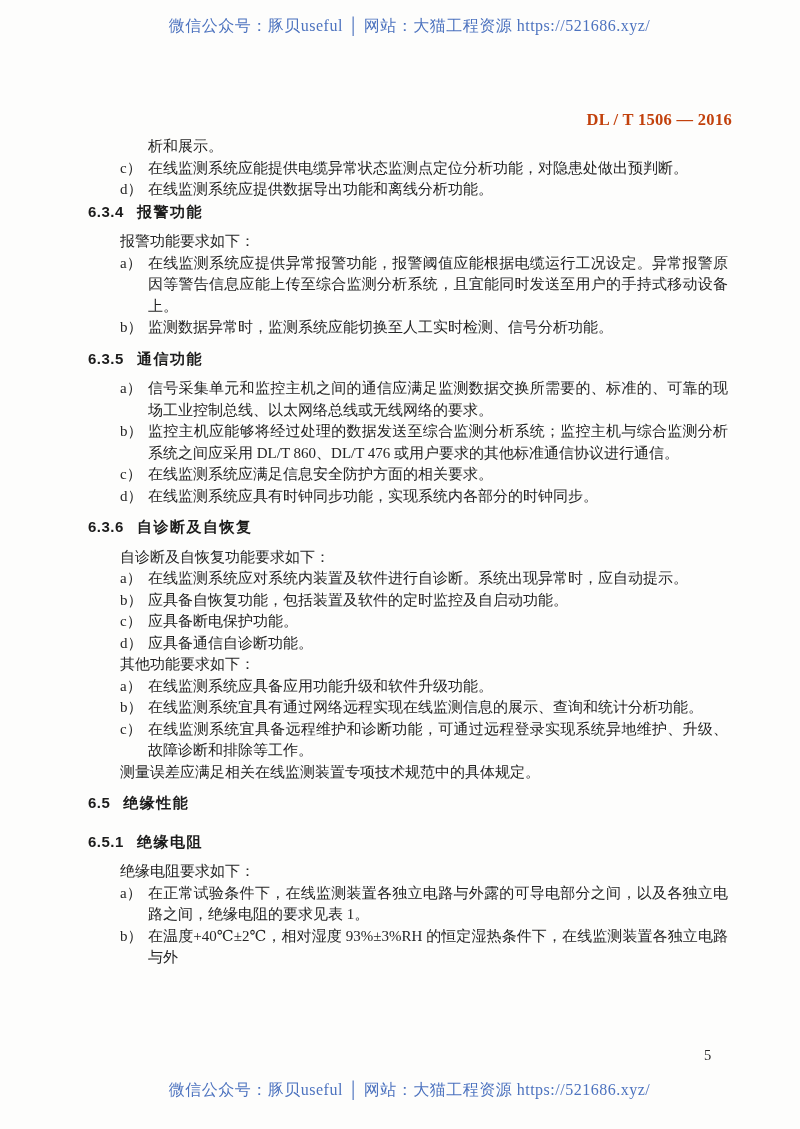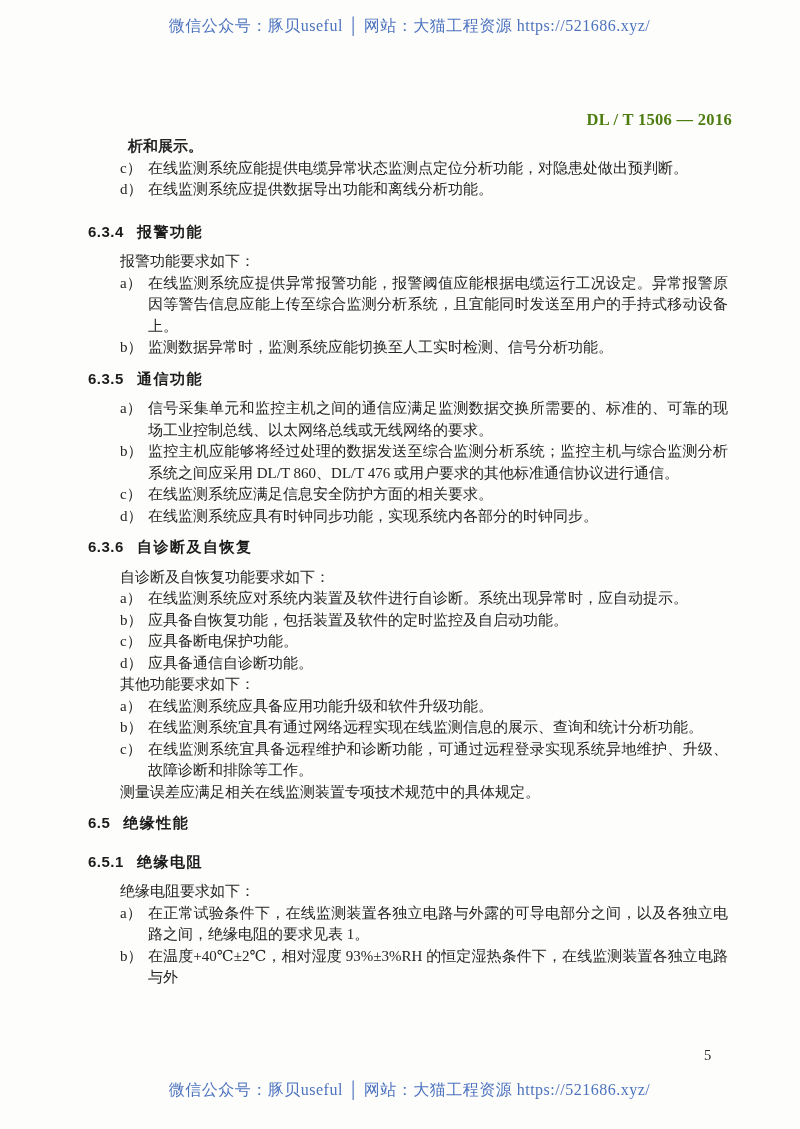--- a/index.html
+++ b/index.html
@@ -26,32 +26,32 @@
   }
   .wm-top { top: 16px; }
   .wm-bottom { top: 1080px; }
   .doc-number {
     position: absolute;
     top: 110px;
     right: 68px;
     font-weight: bold;
     font-size: 16.5px;
     letter-spacing: 0.3px;
-    color: #4d7c0f;
+    color: #c2410c;
   }
   .content {
     position: absolute;
     left: 88px;
     top: 136px;
     width: 640px;
     font-size: 15px;
     line-height: 21.5px;
     text-align: justify;
   }
-  .cont-line { margin-left: 40px; font-weight: bold; }
+  .cont-line { margin-left: 60px; }
   .para { margin-left: 32px; }
   .list-item {
     display: flex;
     margin-left: 32px;
   }
   .list-item .label {
     flex: none;
     width: 28px;
   }
   .list-item .text {
@@ -61,21 +61,21 @@
   .heading {
     font-family: "Liberation Sans", "DejaVu Sans", sans-serif;
     font-weight: bold;
     font-size: 15px;
     line-height: 21.5px;
     margin: 9px 0;
     color: #1b1b1b;
   }
   .heading .h-num { margin-right: 13px; letter-spacing: 0.5px; }
   .heading .h-title { letter-spacing: 1.5px; }
-  .mt-lg { margin-top: 20px; }
+  .mt-lg { margin-top: 0; }
   .mt-md { margin-top: 17px; }
   .page-number {
     position: absolute;
     top: 1047px;
     left: 704px;
     font-size: 14.5px;
     color: #2a2a2a;
   }
 </style>
 </head>

